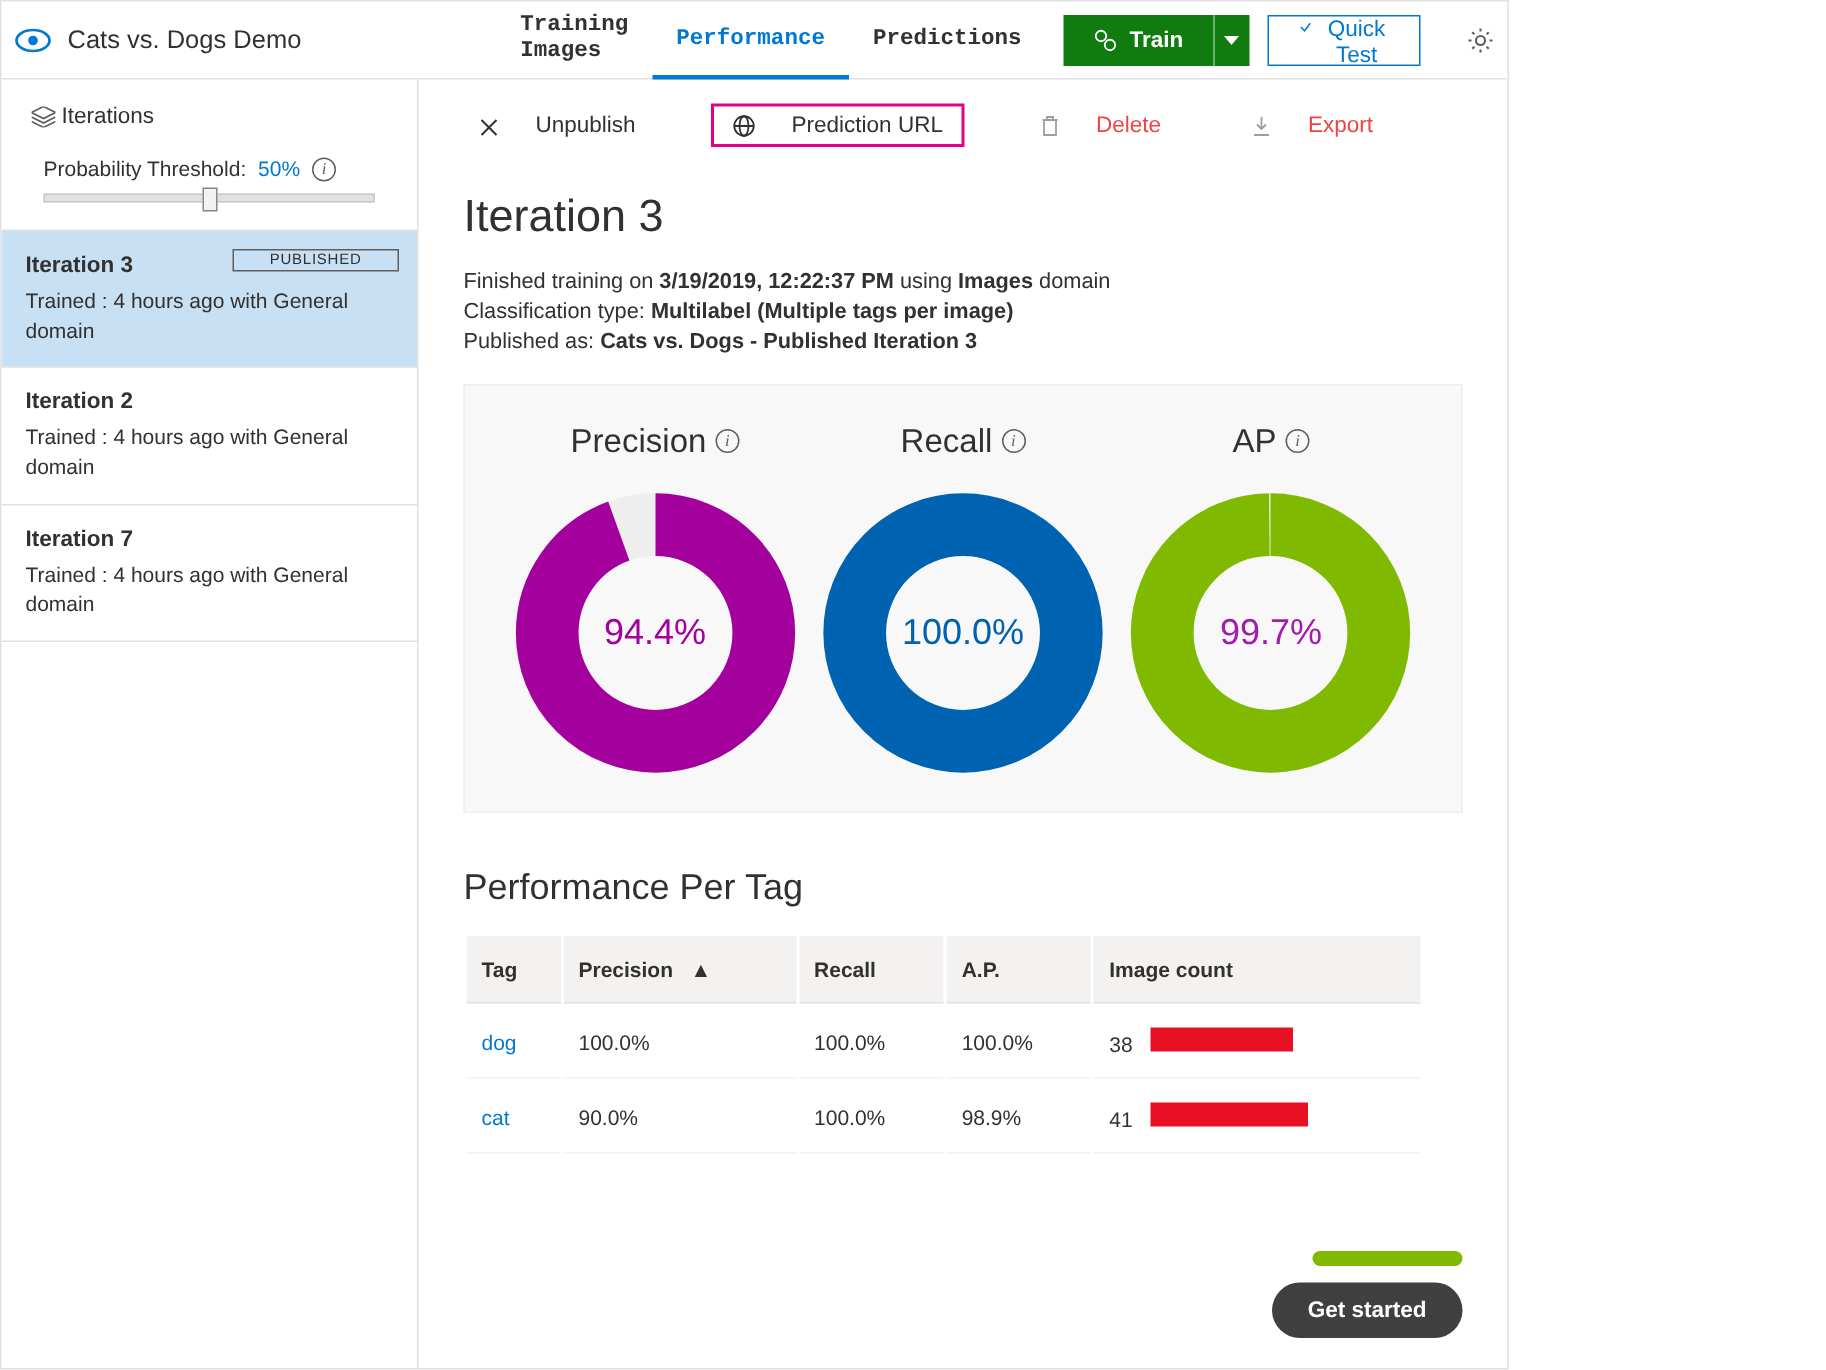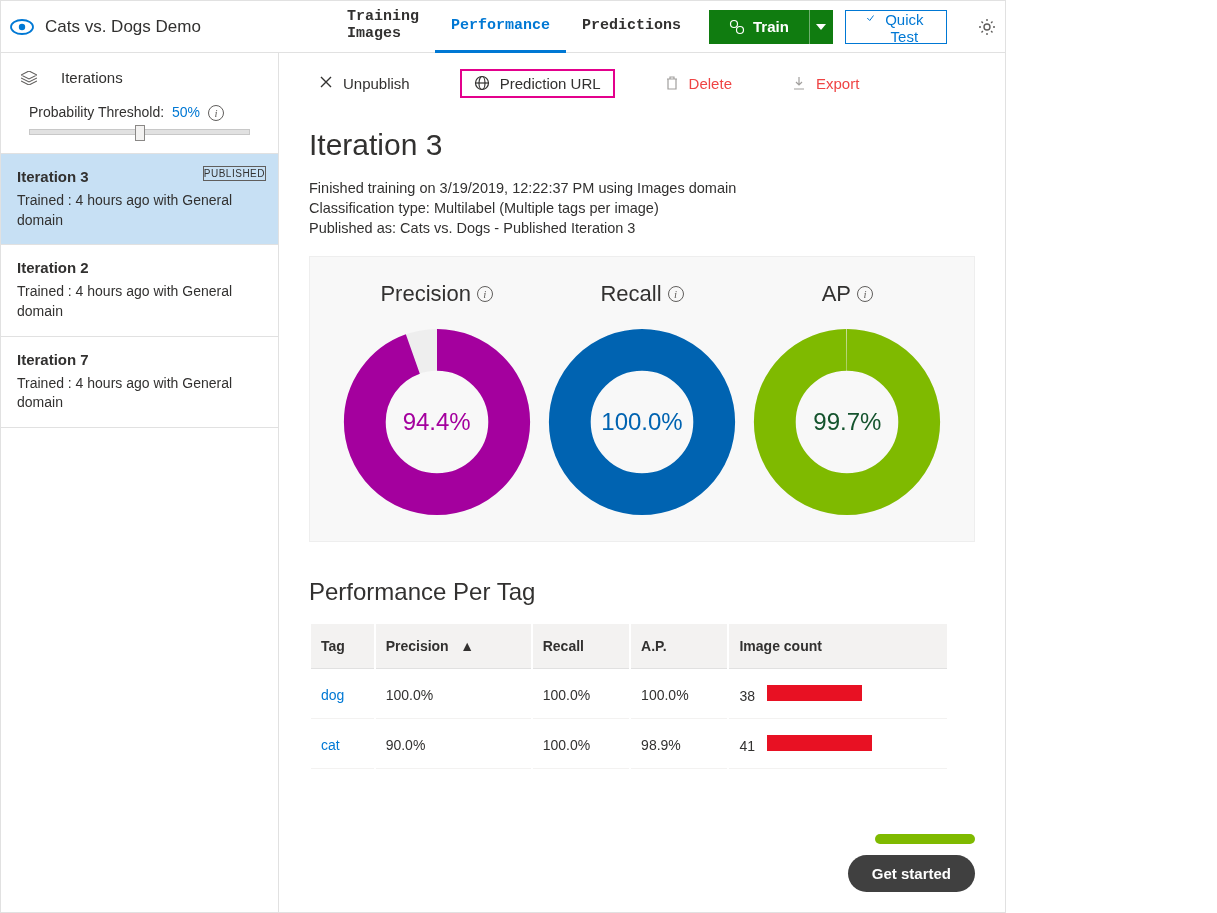--- a/index.html
+++ b/index.html
@@ -17,41 +17,41 @@
 .btn-train-group { display: flex; margin-right: 12px; }
 .btn-train { background: #107c10; color: #fff; border: none; height: 34px; padding: 0 20px; font-size: 15px; font-weight: 600; display: flex; align-items: center; gap: 8px; cursor: pointer; margin-left: 12px; }
 .btn-train-drop { background: #107c10; color: #fff; border: none; border-left: 1px solid rgba(255,255,255,0.4); height: 34px; width: 24px; display: flex; align-items: center; justify-content: center; cursor: pointer; }
 .btn-quicktest { background: #fff; border: 1px solid #0078d4; color: #0078d4; height: 34px; padding: 0 20px; font-size: 15px; display: flex; align-items: flex-start; gap: 8px; cursor: pointer; margin-right: 20px; }
 .hdr-icon { width: 20px; height: 20px; display: flex; align-items: center; justify-content: center; color: #605e5c; cursor: pointer; margin: 0 10px; }
 .avatar { width: 32px; height: 32px; border-radius: 50%; background: #e1e1e1; display: flex; align-items: center; justify-content: center; margin-left: 8px; }
 
 
 .body { display: flex; height: calc(100% - 52px); }
 .sidebar { width: 278px; border-right: 1px solid #e1e1e1; display: flex; flex-direction: column; }
-.sb-header { padding: 16px 20px 10px; display: flex; align-items: center; gap: 24px; font-size: 15px; }
+.sb-header { padding: 16px 20px 10px; display: flex; align-items: center; gap: 4px; font-size: 15px; }
 .thresh-block { padding: 8px 28px 18px; border-bottom: 1px solid #e1e1e1; }
 .thresh-label { font-size: 14px; }
 .thresh-val { color: #0078d4; margin-left: 4px; }
 .slider-track { height: 6px; background: #e1e1e1; margin-top: 8px; position: relative; border: 1px solid #c8c8c8; }
 .slider-thumb { position: absolute; left: 50%; top: -5px; width: 10px; height: 16px; background: #f3f2f1; border: 1px solid #8a8886; transform: translateX(-50%); }
 .iter-item { padding: 14px 16px; border-bottom: 1px solid #e1e1e1; cursor: pointer; position: relative; }
 .iter-item.selected { background: #c7e0f4; }
 .iter-title { font-weight: 600; font-size: 15px; margin-bottom: 6px; }
 .iter-sub { font-size: 14px; color: #323130; line-height: 1.4; }
-.badge-pub { position: absolute; top: 12px; right: 12px; border: 1px solid #605e5c; font-size: 10px; padding: 1px 0; letter-spacing: 0.5px; }
+.badge-pub { position: absolute; top: 12px; right: 12px; border: 1px solid #605e5c; font-size: 10px; padding: 1px 24px; letter-spacing: 0.5px; }
 
 
 .main { flex: 1; padding: 0 30px 20px; overflow: auto; }
 .actionbar { display: flex; align-items: center; gap: 40px; padding: 16px 0 10px; }
-.act { display: flex; align-items: flex-start; gap: 10px; font-size: 15px; cursor: pointer; padding: 6px 10px; }
+.act { display: flex; align-items: flex-end; gap: 24px; font-size: 15px; cursor: pointer; padding: 6px 10px; }
 .act.disabled { color: #ef4444; cursor: default; }
 .act.highlight { border: 2px solid #e3008c; padding: 4px 12px; }
 .h1 { font-size: 30px; font-weight: 400; margin: 20px 0 18px; }
 .meta-line { font-size: 14.5px; margin-bottom: 4px; }
-.meta-line b { font-weight: 400; }
+.meta-line b { font-weight: 700; }
 
 .metrics-panel { background: #f8f8f8; border: 1px solid #eee; margin-top: 20px; padding: 24px; display: flex; justify-content: space-around; }
 .metric { text-align: center; }
 .metric-title { font-size: 22px; font-weight: 300; margin-bottom: 20px; display: flex; align-items: center; justify-content: center; gap: 6px; }
 .donut-wrap { position: relative; width: 190px; height: 190px; margin: 0 auto; }
 .donut-center { position: absolute; inset: 0; display: flex; align-items: center; justify-content: center; font-size: 24px; font-weight: 400; }
 
 .h2 { font-size: 24px; font-weight: 400; margin: 36px 0 16px; }
 .perf-table { width: 640px; }
 .perf-table th { text-align: left; font-weight: 600; font-size: 14px; padding: 14px 10px; background: #f3f2f1; border-bottom: 1px solid #e1e1e1; }
@@ -214,21 +214,21 @@
         <div class="metric">
           <div class="metric-title">
               <span>AP</span> 
               <span class="info-ico">i</span>
             </div>
           <div class="donut-wrap">
             <svg width="190" height="190" viewBox="0 0 100 100">
               <circle cx="50" cy="50" r="38" fill="none" stroke="#eee" stroke-width="22"></circle>
               <circle cx="50" cy="50" r="38" fill="none" stroke="#7fba00" stroke-width="22" stroke-dasharray="238.1 238.8" transform="rotate(-90 50 50)"></circle>
             </svg>
-            <div class="donut-center" style="color:#14532d;">99.7%</div>
+            <div class="donut-center" style="color:#a21caf;">99.7%</div>
           </div>
         </div>
       </div>
 
       <div class="h2">Performance Per Tag</div>
       <table class="perf-table">
         <thead>
             <tr>
           <th>Tag</th>
           <th><span>Precision</span> &nbsp;&nbsp;▲</th>

